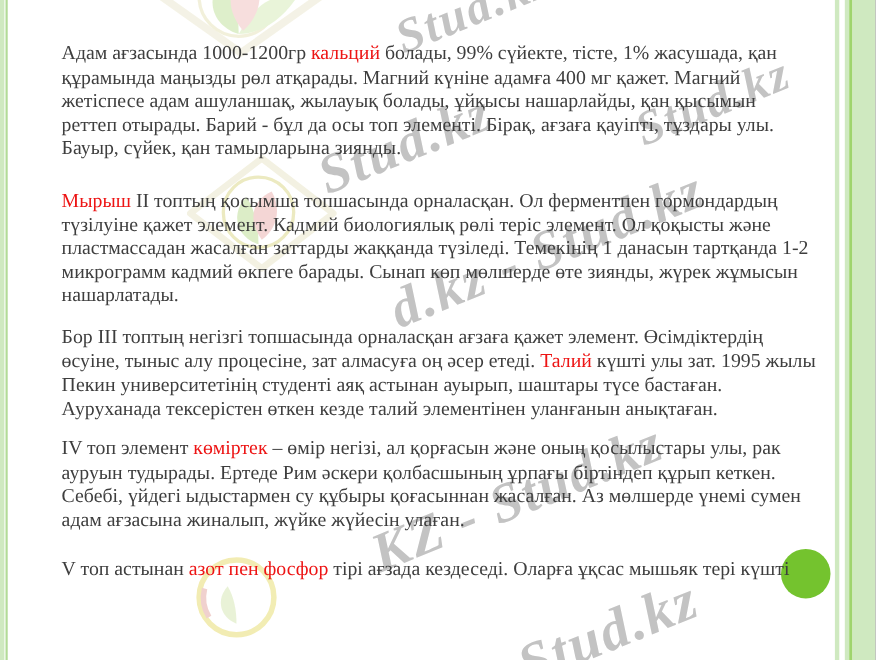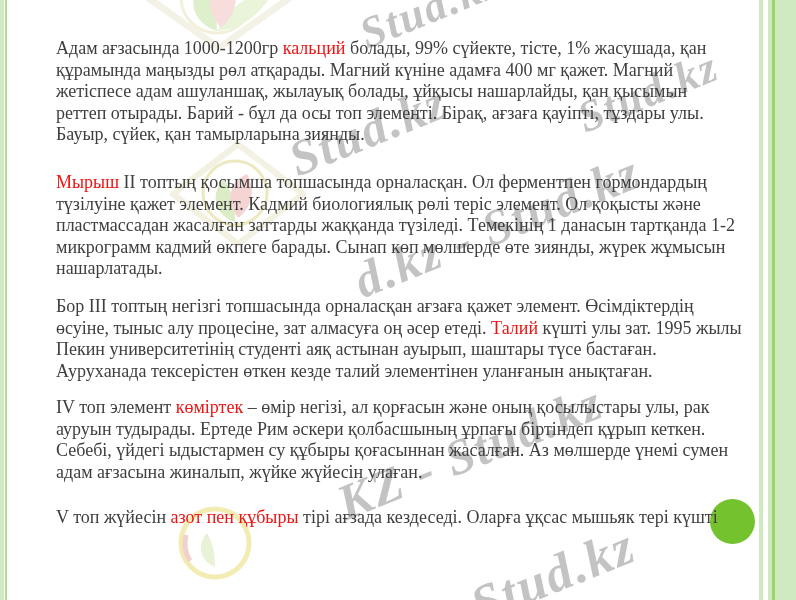--- a/index.html
+++ b/index.html
@@ -90,17 +90,17 @@
     </div>
 
   <div class="green-circle"></div>
 
   <div class="content-wrap">
     <div class="content">
       <p class="p0"><span>Адам ағзасында 1000-1200гр </span><span class="hl-red">кальций</span><span> болады, 99% сүйекте, тісте, 1% жасушада, қан</span><br><span>құрамында маңызды рөл атқарады. Магний күніне адамға 400 мг қажет. Магний</span><br><span>жетіспесе адам ашуланшақ, жылауық болады, ұйқысы нашарлайды, қан қысымын</span><br><span>реттеп отырады. Барий - бұл да осы топ элементі. Бірақ, ағзаға қауіпті, тұздары улы.</span><br><span>Бауыр, сүйек, қан тамырларына зиянды.</span></p>
       <p class="p1"><span class="hl-red">Мырыш</span><span> II топтың қосымша топшасында орналасқан. Ол ферментпен гормондардың</span><br><span>түзілуіне қажет элемент. Кадмий биологиялық рөлі теріс элемент. Ол қоқысты және</span><br><span>пластмассадан жасалған заттарды жаққанда түзіледі. Темекінің 1 данасын тартқанда 1-2</span><br><span>микрограмм кадмий өкпеге барады. Сынап көп мөлшерде өте зиянды, жүрек жұмысын</span><br><span>нашарлатады.</span></p>
       <p class="p2"><span>Бор III топтың негізгі топшасында орналасқан ағзаға қажет элемент. Өсімдіктердің</span><br><span>өсуіне, тыныс алу процесіне, зат алмасуға оң әсер етеді. </span><span class="hl-red">Талий</span><span> күшті улы зат. 1995 жылы</span><br><span>Пекин университетінің студенті аяқ астынан ауырып, шаштары түсе бастаған.</span><br><span>Ауруханада тексерістен өткен кезде талий элементінен уланғанын анықтаған.</span></p>
       <p class="p3"><span>IV топ элемент </span><span class="hl-red">көміртек</span><span> – өмір негізі, ал қорғасын және оның қосылыстары улы, рак</span><br><span>ауруын тудырады. Ертеде Рим әскери қолбасшының ұрпағы біртіндеп құрып кеткен.</span><br><span>Себебі, үйдегі ыдыстармен су құбыры қоғасыннан жасалған. Аз мөлшерде үнемі сумен</span><br><span>адам ағзасына жиналып, жүйке жүйесін улаған.</span></p>
-      <p class="p4"><span>V топ жүйесін </span><span class="hl-red">азот пен құбыры</span><span> тірі ағзада кездеседі. Оларға ұқсас мышьяк тері күшті</span><br></p>
+      <p class="p4"><span>V топ астынан </span><span class="hl-red">азот пен фосфор</span><span> тірі ағзада кездеседі. Оларға ұқсас мышьяк тері күшті</span><br></p>
     </div>
   </div>
 
 </div>
 
 </body></html>

